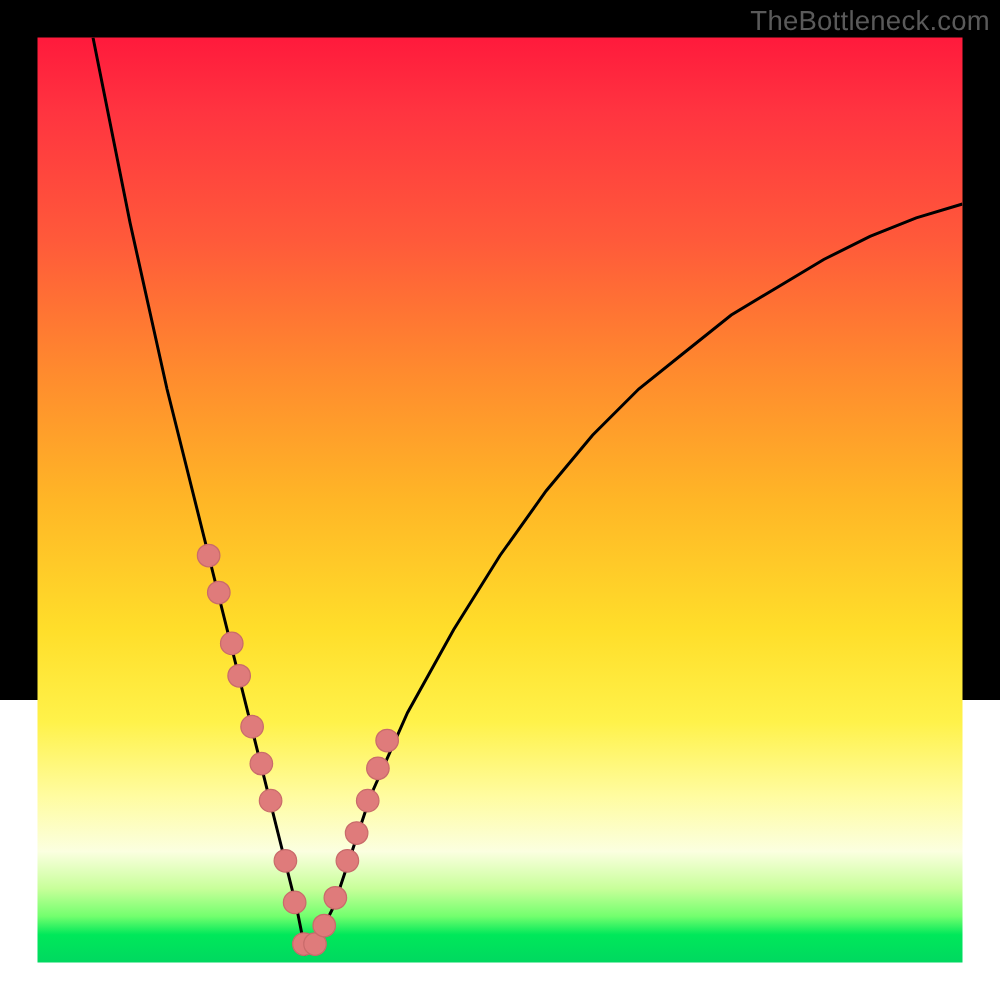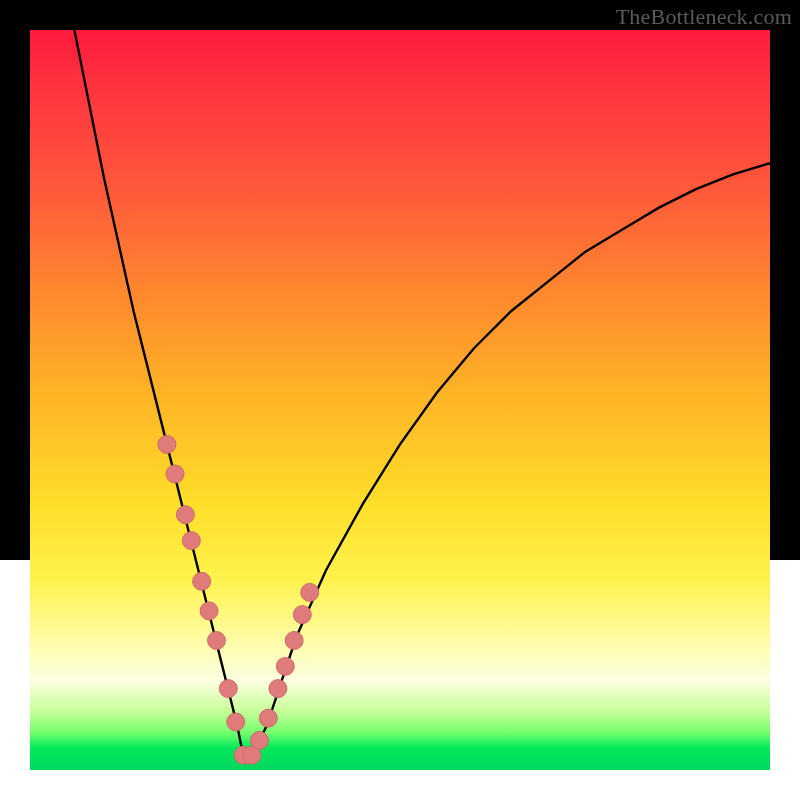--- a/index.html
+++ b/index.html
@@ -8,21 +8,20 @@
     width: 800px;
     height: 800px;
     overflow: hidden;
     font-family: Arial, Helvetica, sans-serif;
   }
   .frame {
     width: 800px;
     height: 560px;
     background: #000;
     position: relative;
-    font-family: Liberation Serif, serif;
   }
   .plot {
     position: absolute;
     left: 30px;
     top: 30px;
     width: 740px;
     height: 740px;
     
     background: linear-gradient(
       to bottom,

